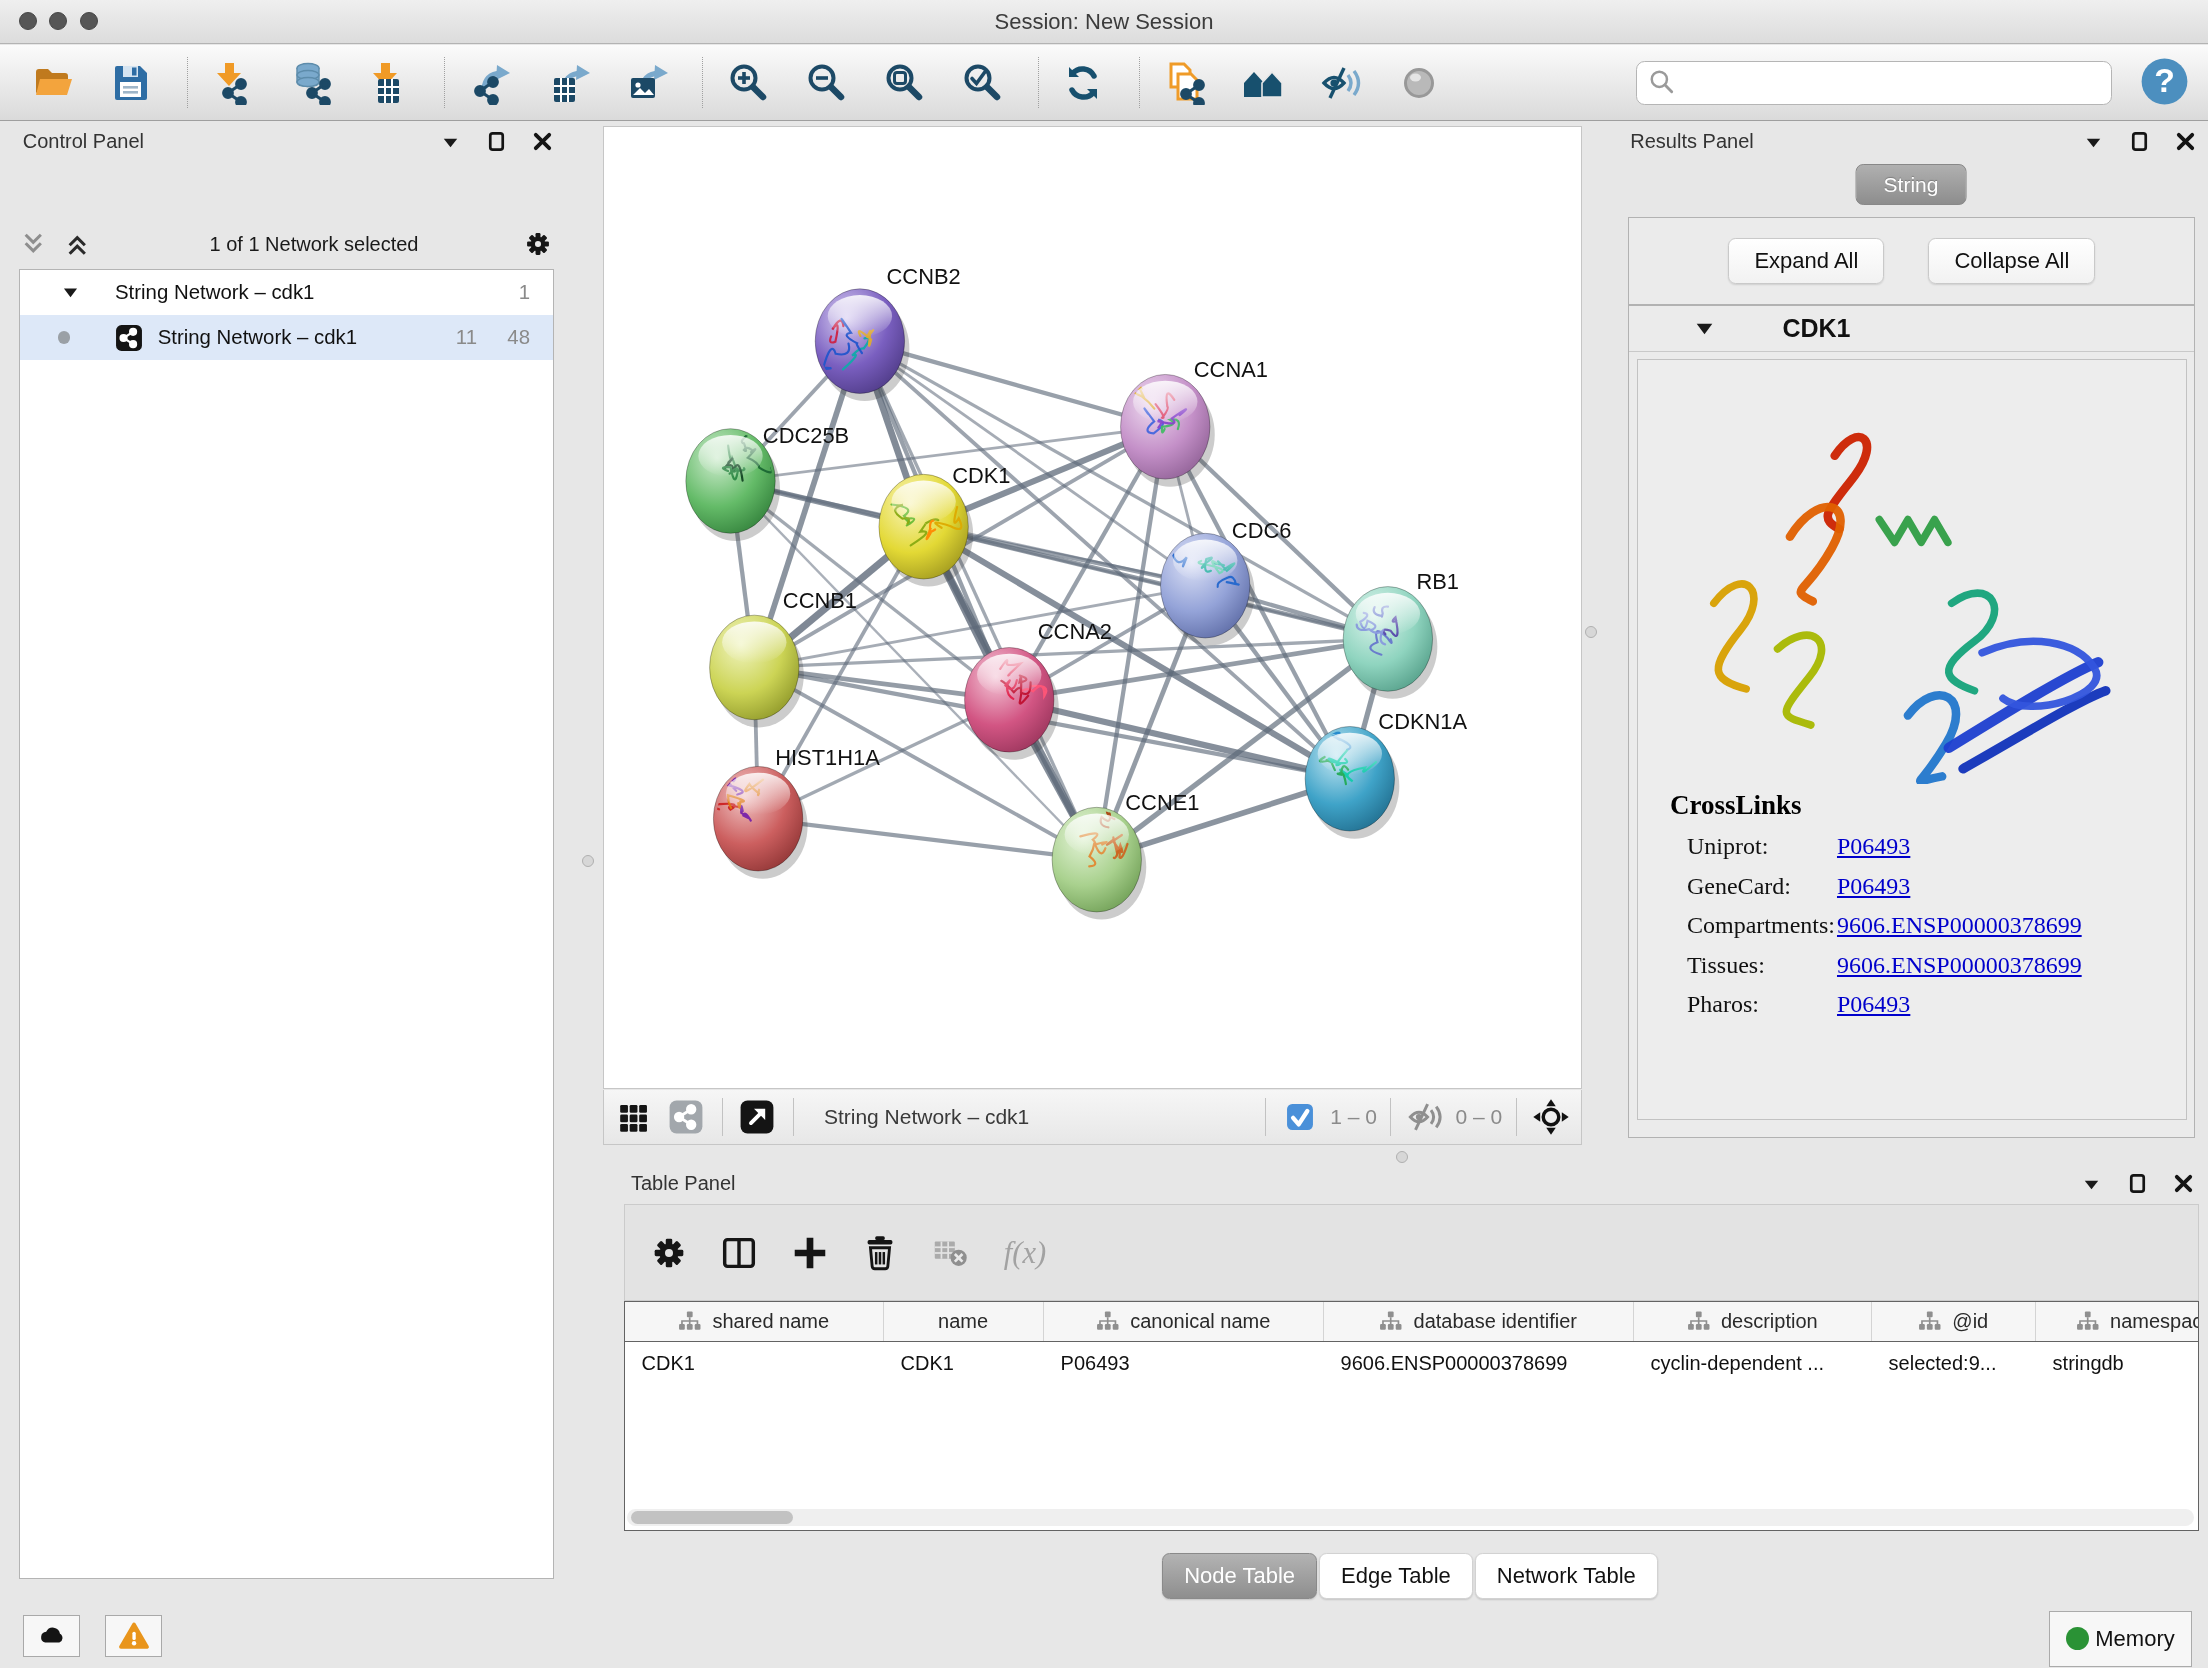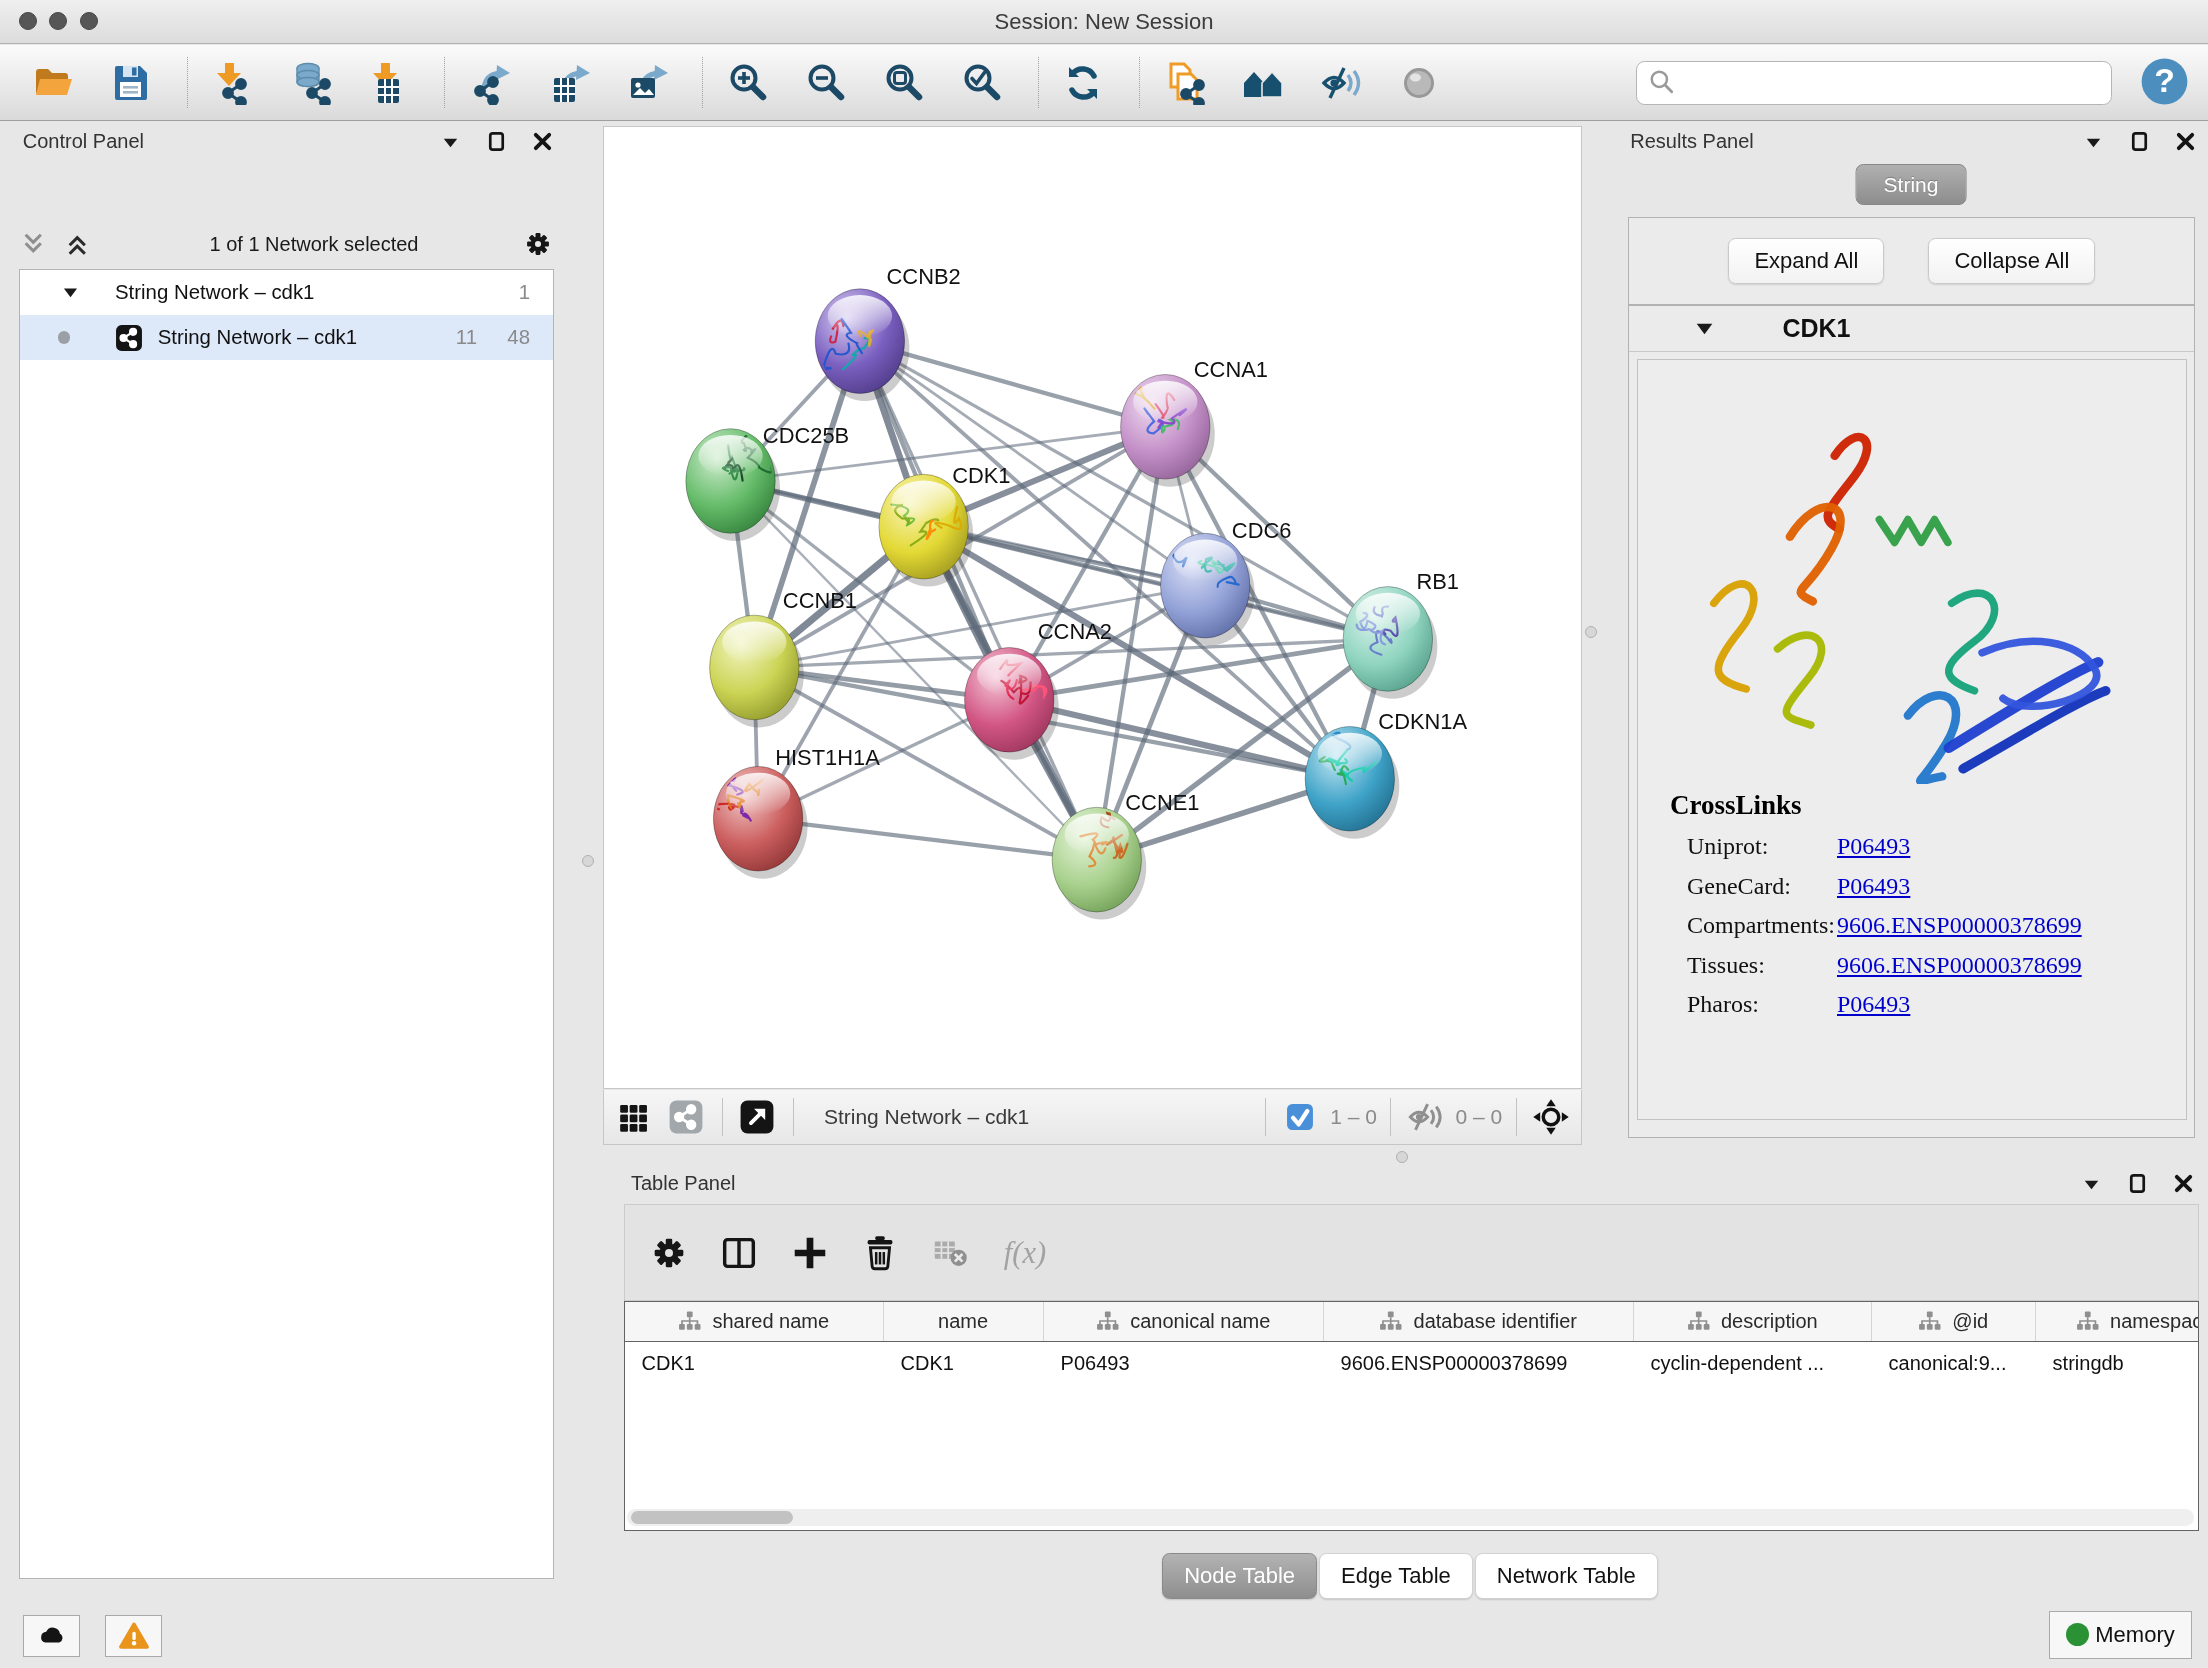--- a/index.html
+++ b/index.html
@@ -122,21 +122,21 @@
   .tp-tab { height:46px; padding:0 21px; font-size:22px; display:flex; align-items:center;
     background:#fff; border:1px solid #d2d2d2; color:#111; border-radius:7.6px; margin:0 1px;
     box-shadow:0 1px 1.9px rgba(0,0,0,.15); }
   .tp-tab.sel { background:linear-gradient(#b3b3b3,#8e8e8e); color:#fff; border-color:#8a8a8a; }
 
   
   #statusbar { position:absolute; left:0; top:1607px; width:2208px; height:61px; }
   .sb-btn { position:absolute; top:7.6px; width:57px; height:42px; background:#f7f7f7;
     border:1.9px solid #a9a9a9; display:flex; align-items:center; justify-content:center; }
   .sb-btn svg { width:32px; height:32px; }
-  #memory-btn { position:absolute; left:2049px; top:3.8px; width:143px; height:48px;
+  #memory-btn { position:absolute; left:2049px; top:3.8px; width:143px; height:56px;
     background:#f7f7f7; border:1.9px solid #ababab; display:flex; align-items:center;
     justify-content:center; gap:6px; font-size:22px; color:#111; }
   #memory-dot { width:23px; height:23px; border-radius:50%; background:#2a9235; }
 
   .splitter-dot { position:absolute; width:12.4px; height:12.4px; border-radius:50%;
     background:#d7d7d7; border:1px solid #b0b0b0; }
 </style>
 </head>
 <body>
 
@@ -1053,21 +1053,21 @@
           <span>namespace</span>
         </div>
       </div>
     <div id="tp-body">
         <div class="tr">
           <div class="td" style="width: 259px;">CDK1</div>
           <div class="td" style="width: 160px;">CDK1</div>
           <div class="td" style="width: 280px;">P06493</div>
           <div class="td" style="width: 310px;">9606.ENSP00000378699</div>
           <div class="td" style="width: 238px;">cyclin-dependent ...</div>
-          <div class="td" style="width: 164px;">canonical:9...</div>
+          <div class="td" style="width: 164px;">selected:9...</div>
           <div class="td" style="width: 219px;">stringdb</div>
         </div>
       </div>
   </div>
   <div id="tp-scroll">
     <div id="tp-thumb"></div>
   </div>
   <div id="tp-tabs">
       <div class="tp-tab sel">Node Table</div>
       <div class="tp-tab">Edge Table</div>

